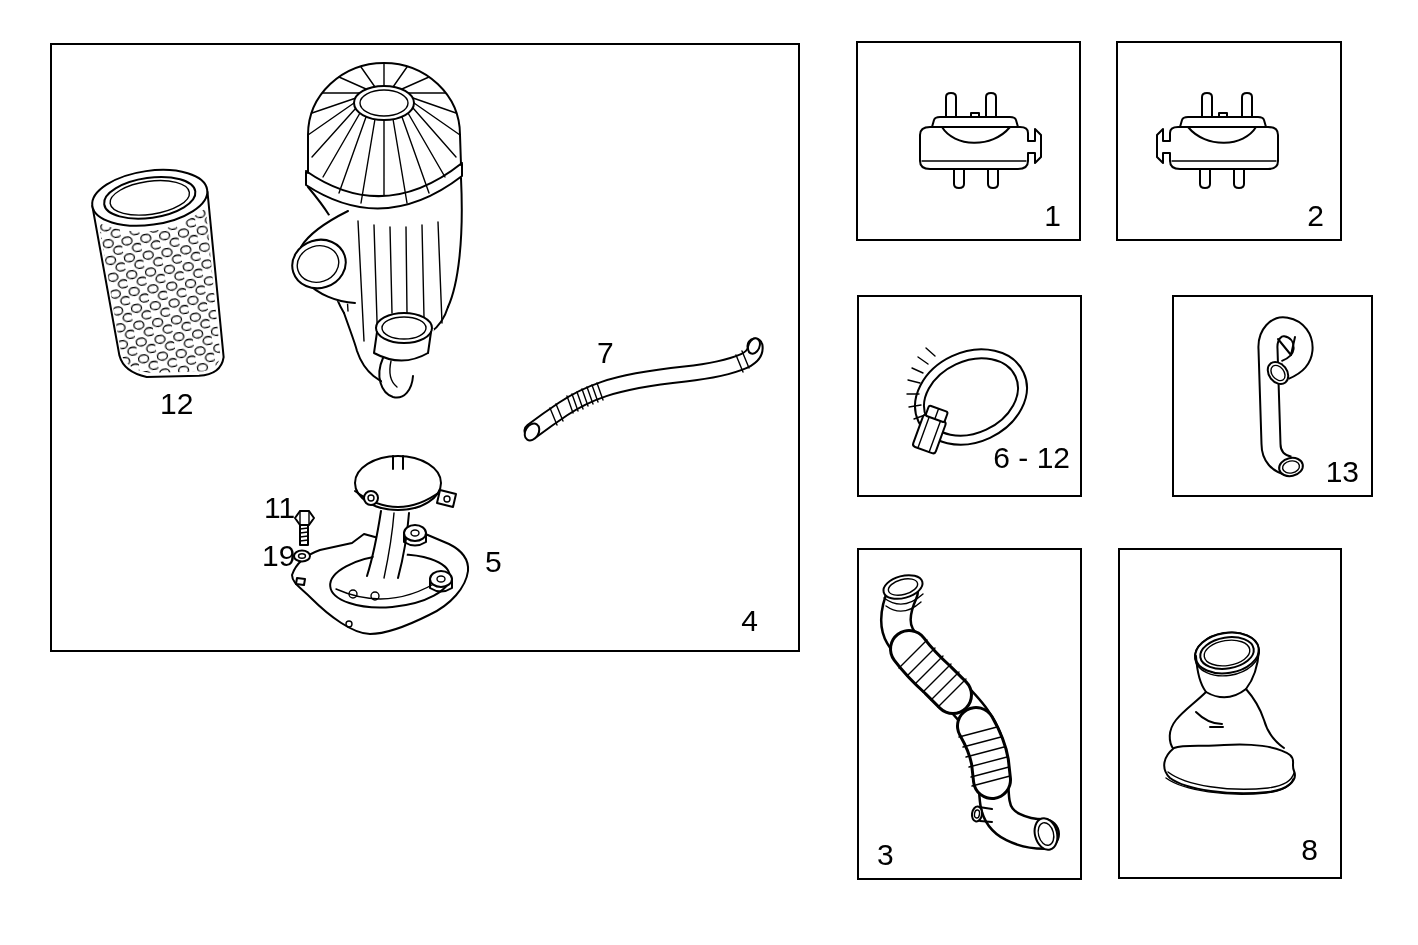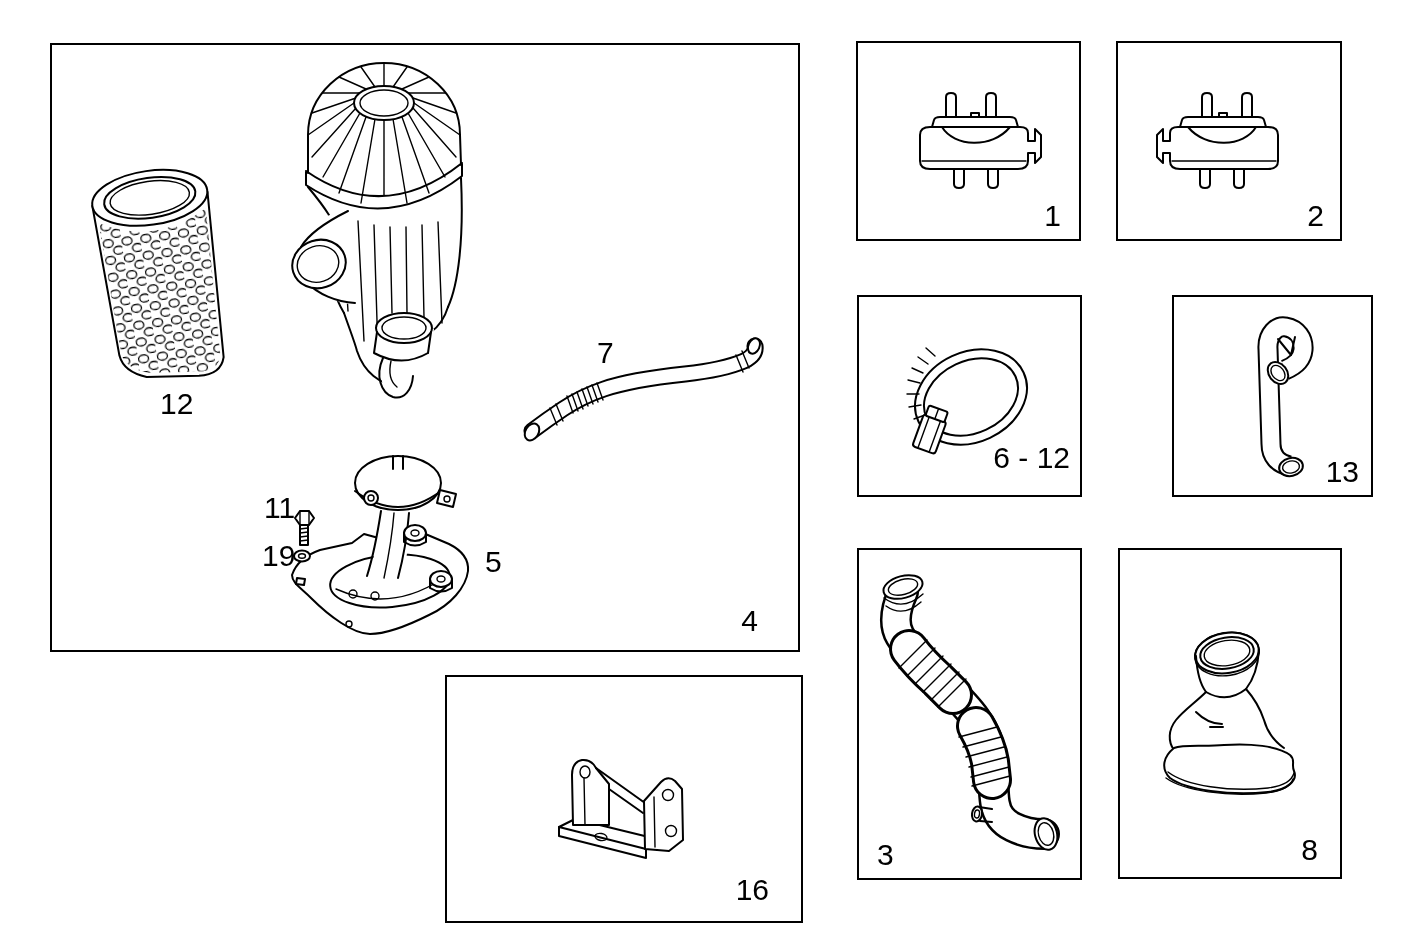--- a/index.html
+++ b/index.html
@@ -127,36 +127,20 @@
 
     <span class="num" style="left:108px;top:344px">12</span>
     <span class="num" style="left:545px;top:293px">7</span>
     <span class="num" style="left:433px;top:502px">5</span>
     <span class="num" style="left:212px;top:448px">11</span>
     <span class="num" style="left:210px;top:496px">19</span>
     <span class="num" style="right:40px;bottom:14px">4</span>
   </section>
 
 
-  <section class="panel" style="left:445px;top:675px;width:358px;height:248px">
-    <svg width="354" height="244" viewBox="0 0 354 244">
-      <path class="f" d="M112,150 L128,142 L214,163 L199,172 Z"></path>
-      <path class="s" d="M112,150 L112,159 L199,181 L199,172"></path>
-      <ellipse class="t" cx="154" cy="160" rx="6" ry="3.5" transform="rotate(10 154 160)"></ellipse>
-      <path class="f" d="M126,148 L125,98 Q125,85 135,83 Q144,82 149,91 L162,107 L162,148 Z"></path>
-      <path class="t" d="M138,148 L137,101"></path>
-      <ellipse class="t" cx="138" cy="95" rx="5" ry="6"></ellipse>
-      <path class="s" d="M149,91 L198,126 M162,112 L196,136"></path>
-      <path class="f" d="M198,172 L197,124 L214,105 Q221,98 228,104 L235,112 L236,163 L222,174 Z"></path>
-      <path class="t" d="M208,170 L207,120"></path>
-      <circle class="t" cx="221" cy="118" r="5.5"></circle>
-      <circle class="t" cx="224" cy="154" r="5.5"></circle>
-    </svg>
-    <span class="num" style="right:32px;bottom:16px">16</span>
-  </section>
 
   <section class="panel" style="left:856px;top:41px;width:225px;height:200px">
     <svg width="221" height="196" viewBox="0 0 221 196">
       <g>
         <path class="f" d="M88,54 Q88,50 93,50 Q98,50 98,54 L98,80 L88,80 Z"></path>
         <path class="f" d="M128,54 Q128,50 133,50 Q138,50 138,54 L138,80 L128,80 Z"></path>
         <path class="f" d="M74,84 L76,77 Q77,74 82,74 L152,74 Q157,74 158,77 L160,84 Z"></path>
         <path class="s" d="M113,74 L113,70 L121,70 L121,74"></path>
         <path class="f" d="M96,126 L96,141 Q96,145 101,145 Q106,145 106,141 L106,126 Z"></path>
         <path class="f" d="M130,126 L130,141 Q130,145 135,145 Q140,145 140,141 L140,126 Z"></path>

